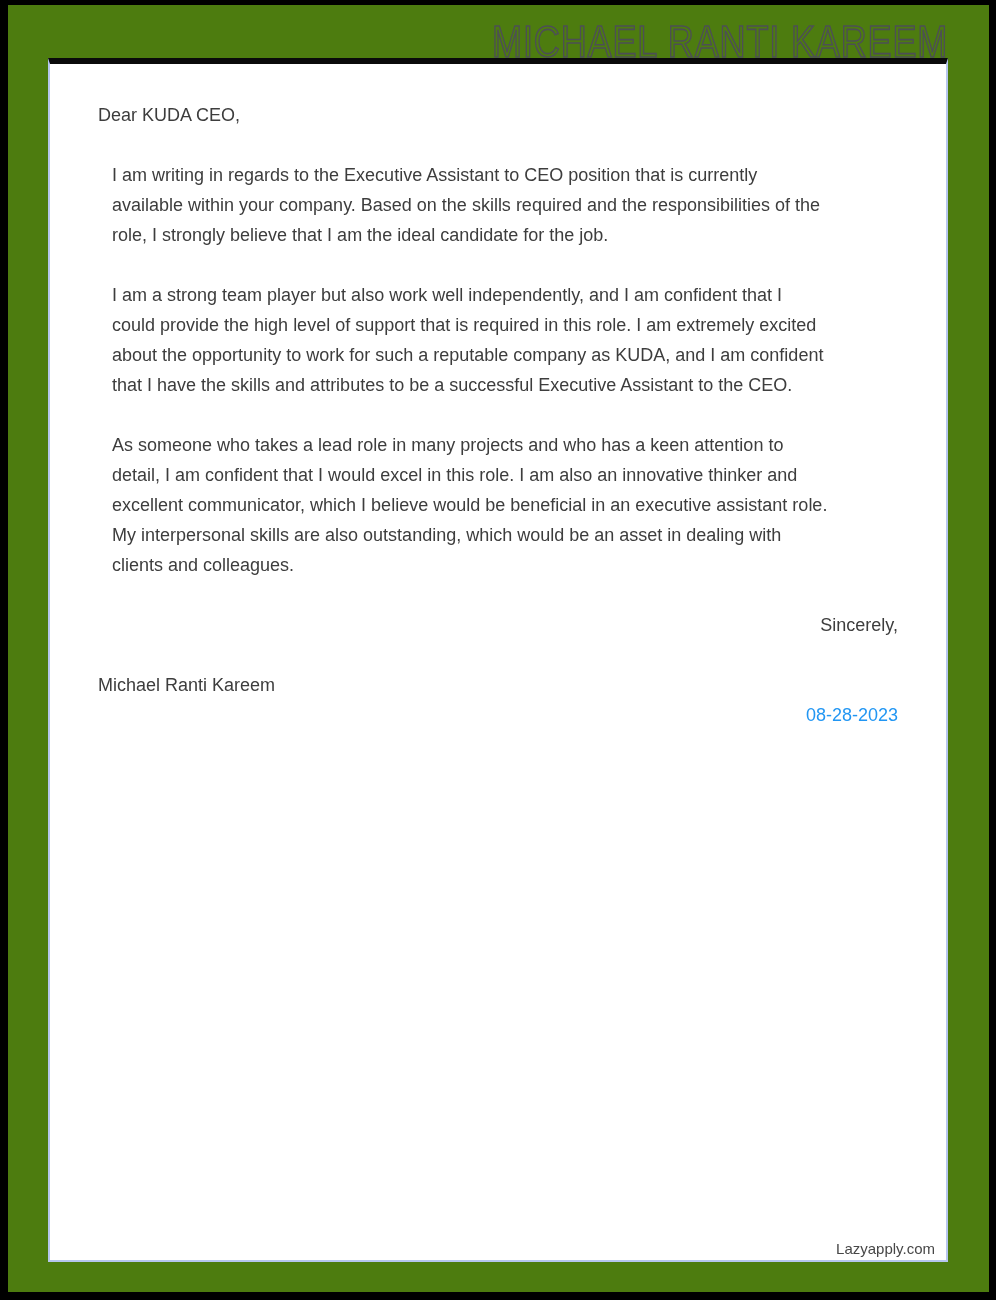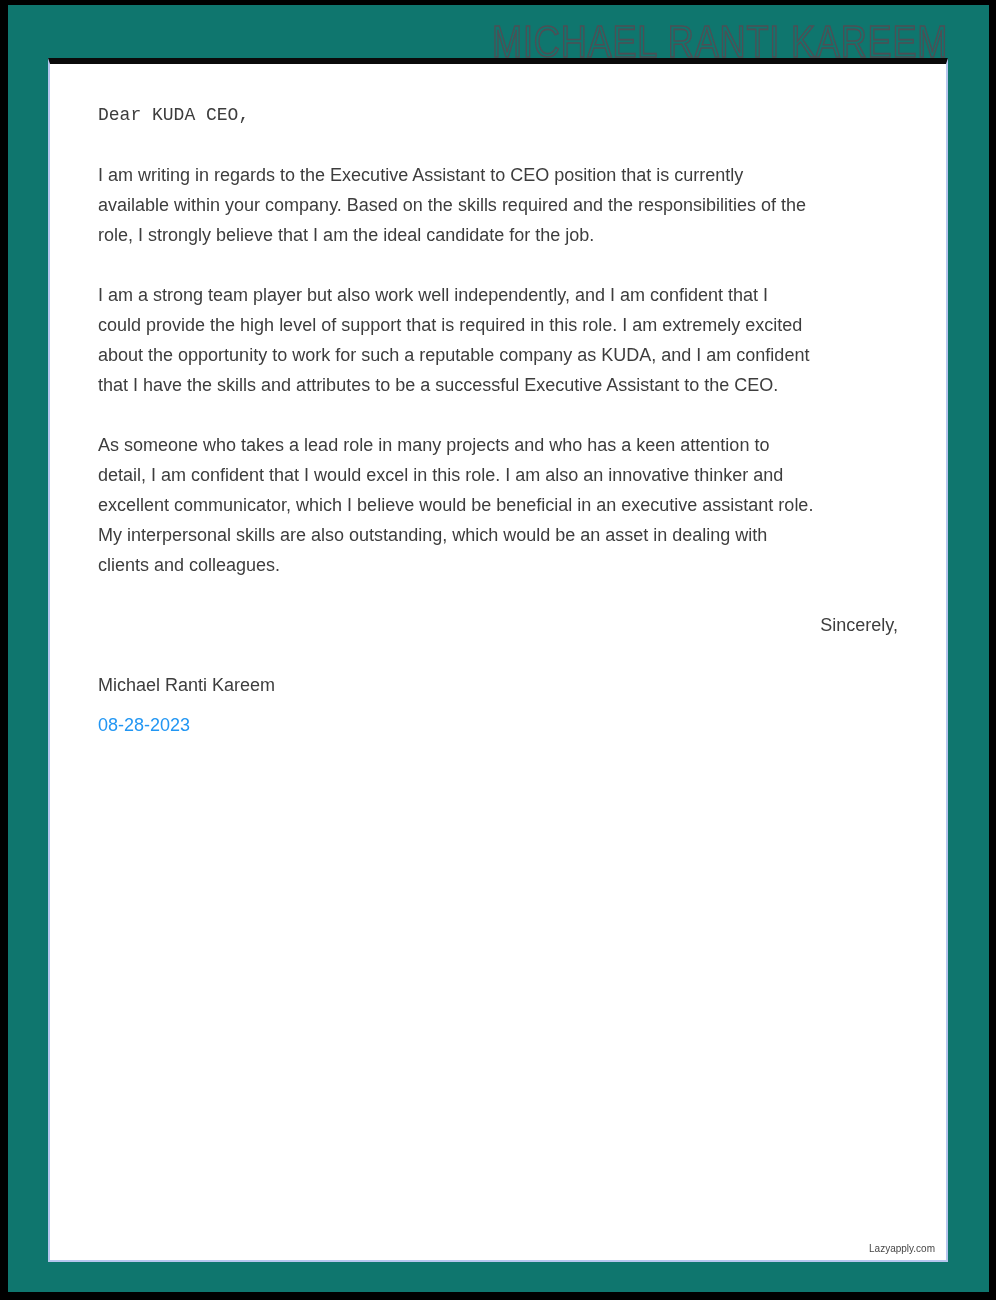--- a/index.html
+++ b/index.html
@@ -7,21 +7,21 @@
   body {
     font-family: "Liberation Sans", sans-serif;
     background: #ffffff;
   }
   .frame {
     width: 996px;
     height: 1300px;
     border-style: solid;
     border-color: #000000;
     border-width: 5px 7px 8px 8px;
-    background: #0f766e;
+    background: #4d7c0f;
   }
   .header {
     height: 53px;
     margin: 0 41px 0 40px;
     display: flex;
     align-items: flex-end;
     justify-content: flex-end;
     overflow: visible;
   }
   .name-title {
@@ -46,34 +46,34 @@
     border-left: 2px solid #b6c6ee;
     border-right: 2px solid #b6c6ee;
     border-bottom: 2px solid #b6c6ee;
     padding: 36px 48px 0 48px;
     position: relative;
     color: #3d3d3d;
     font-size: 18px;
     line-height: 30px;
   }
   .doc p { white-space: pre-line; }
-  .salutation { margin: 0; font-family: Liberation Mono, monospace; }
-  .para { margin-top: 30px; }
+  .salutation { margin: 0; }
+  .para { margin-top: 30px; margin-left: 14px; }
   .closing { margin-top: 30px; text-align: right; }
   .signature { margin-top: 30px; }
   .letter-date {
-    margin-top: 10px;
     color: #2196f3;
     cursor: pointer;
+    text-align: right;
   }
   .watermark {
     position: absolute;
     right: 11px;
     bottom: 2px;
-    font-size: 10px;
+    font-size: 15px;
     line-height: 18px;
     color: #474747;
   }
 </style>
 </head>
 <body>
 
 <div class="frame">
 
   <div class="header">

